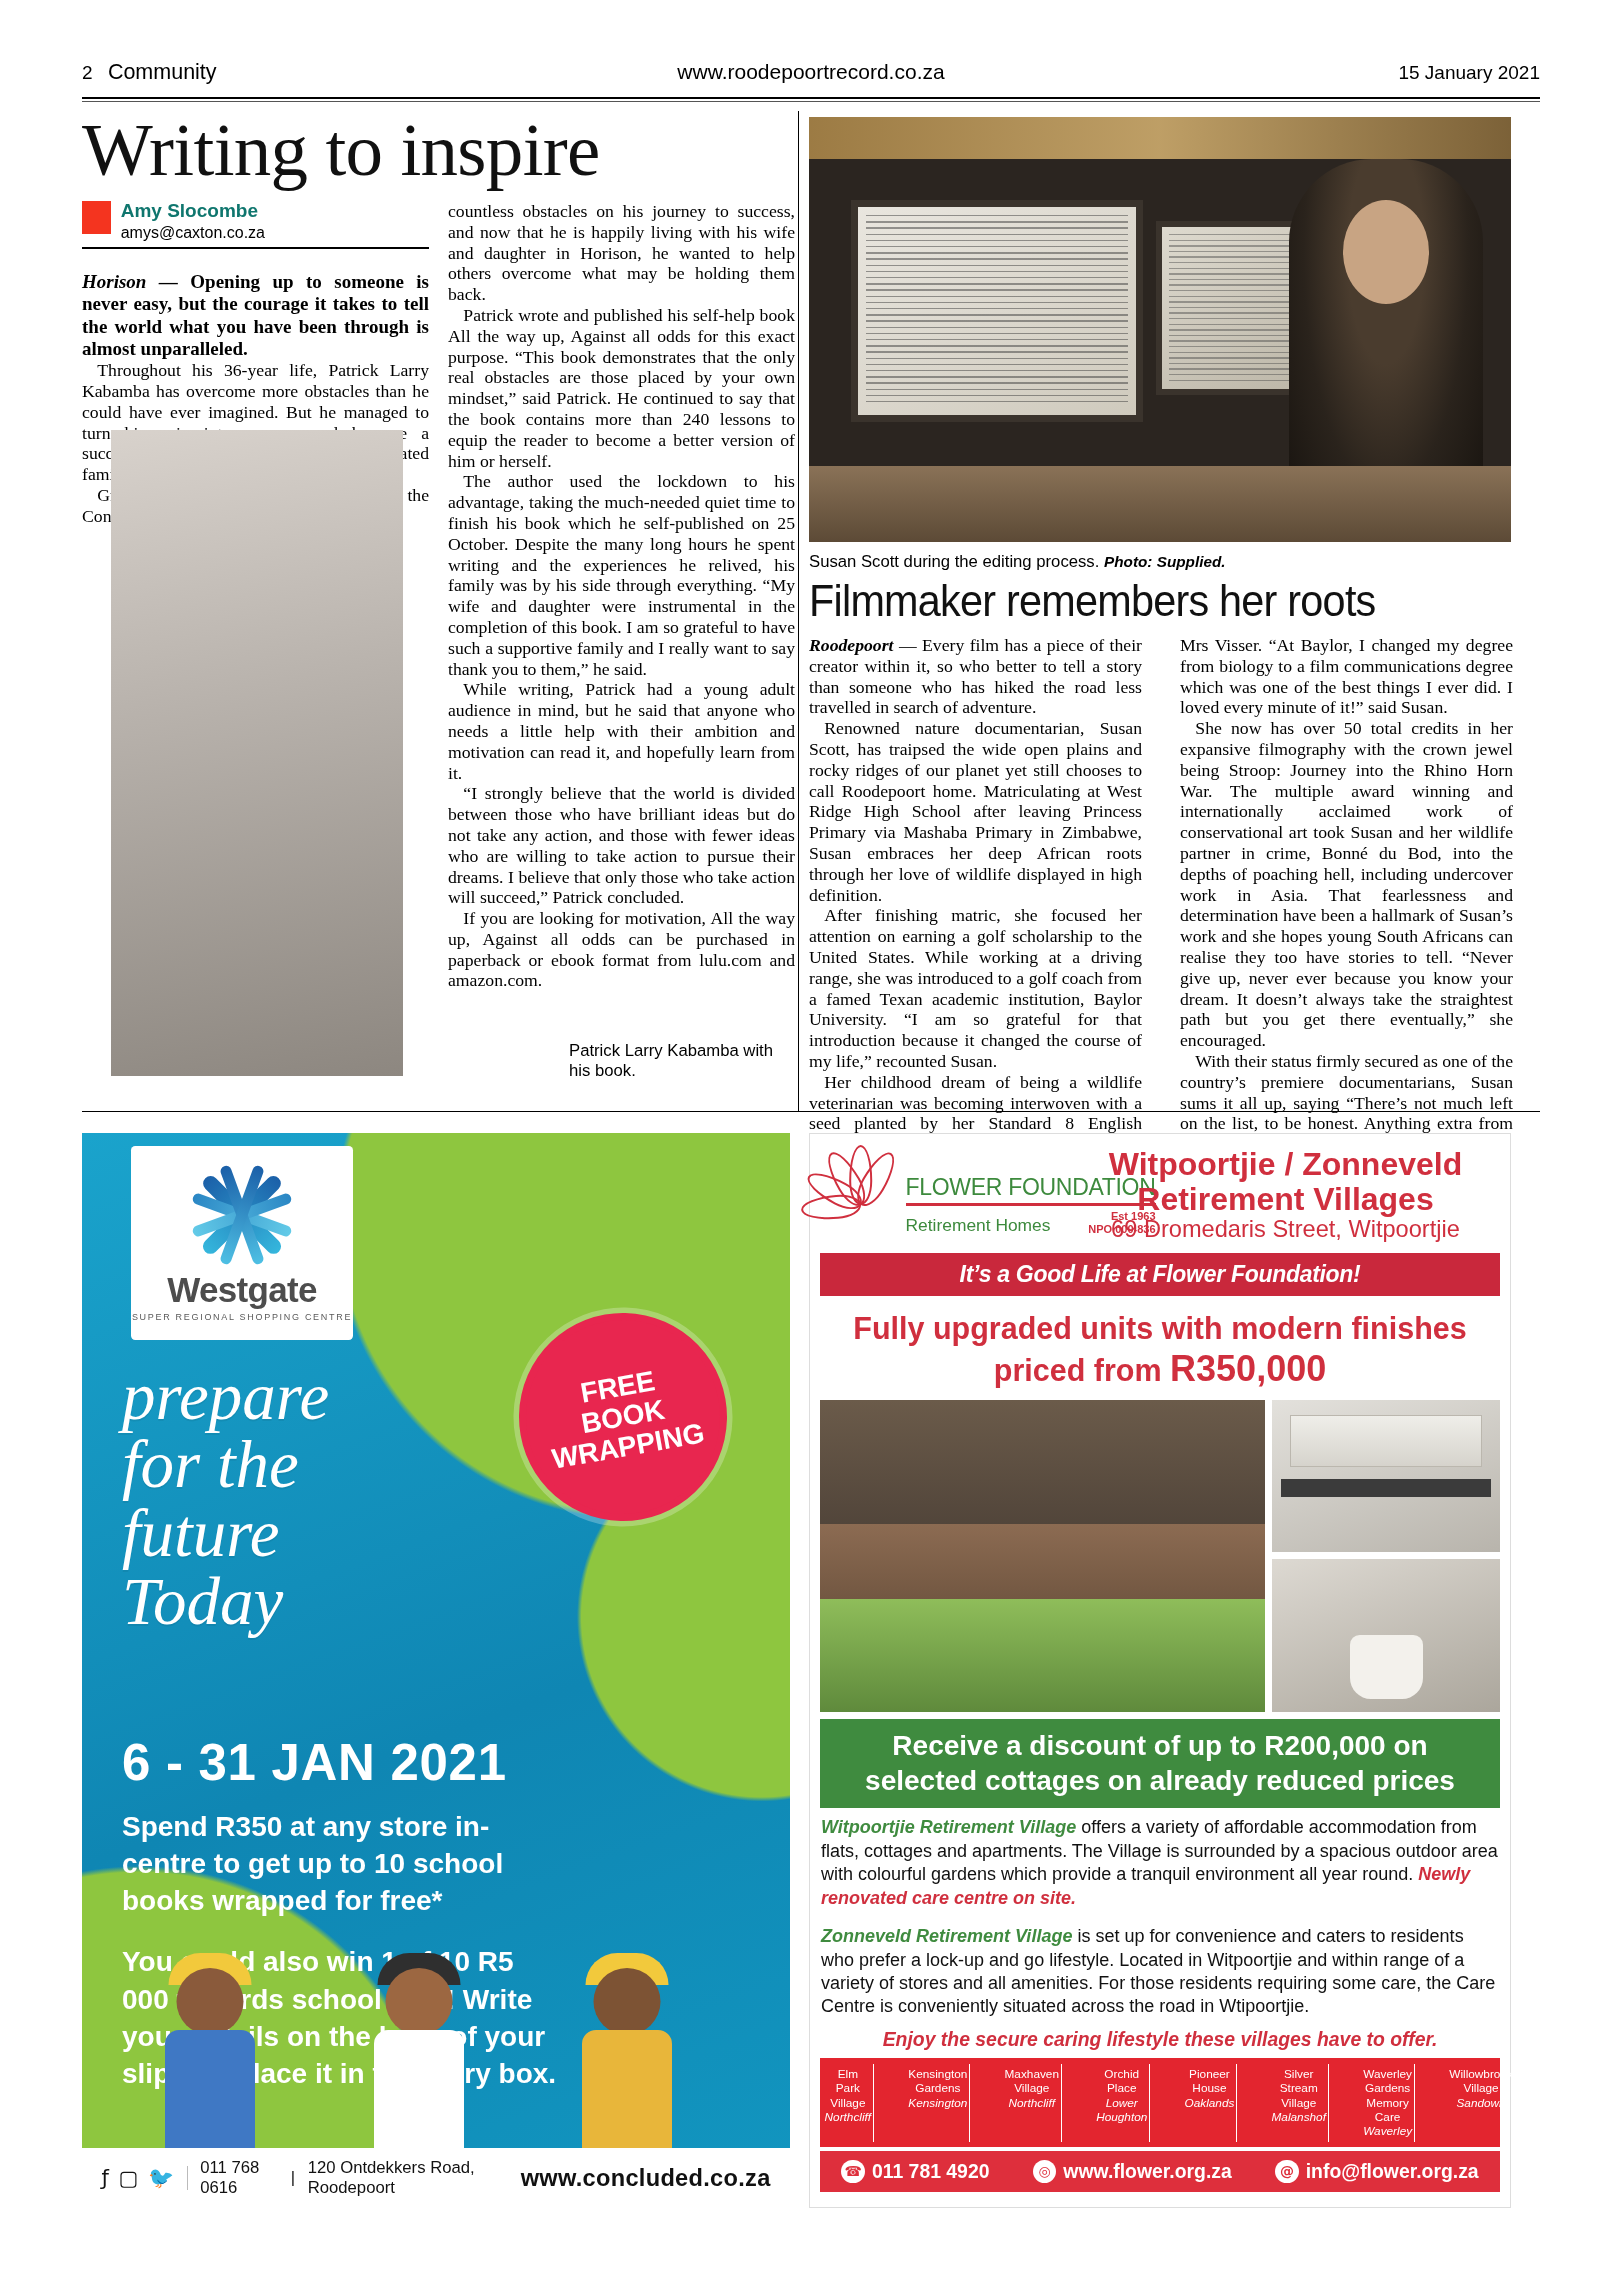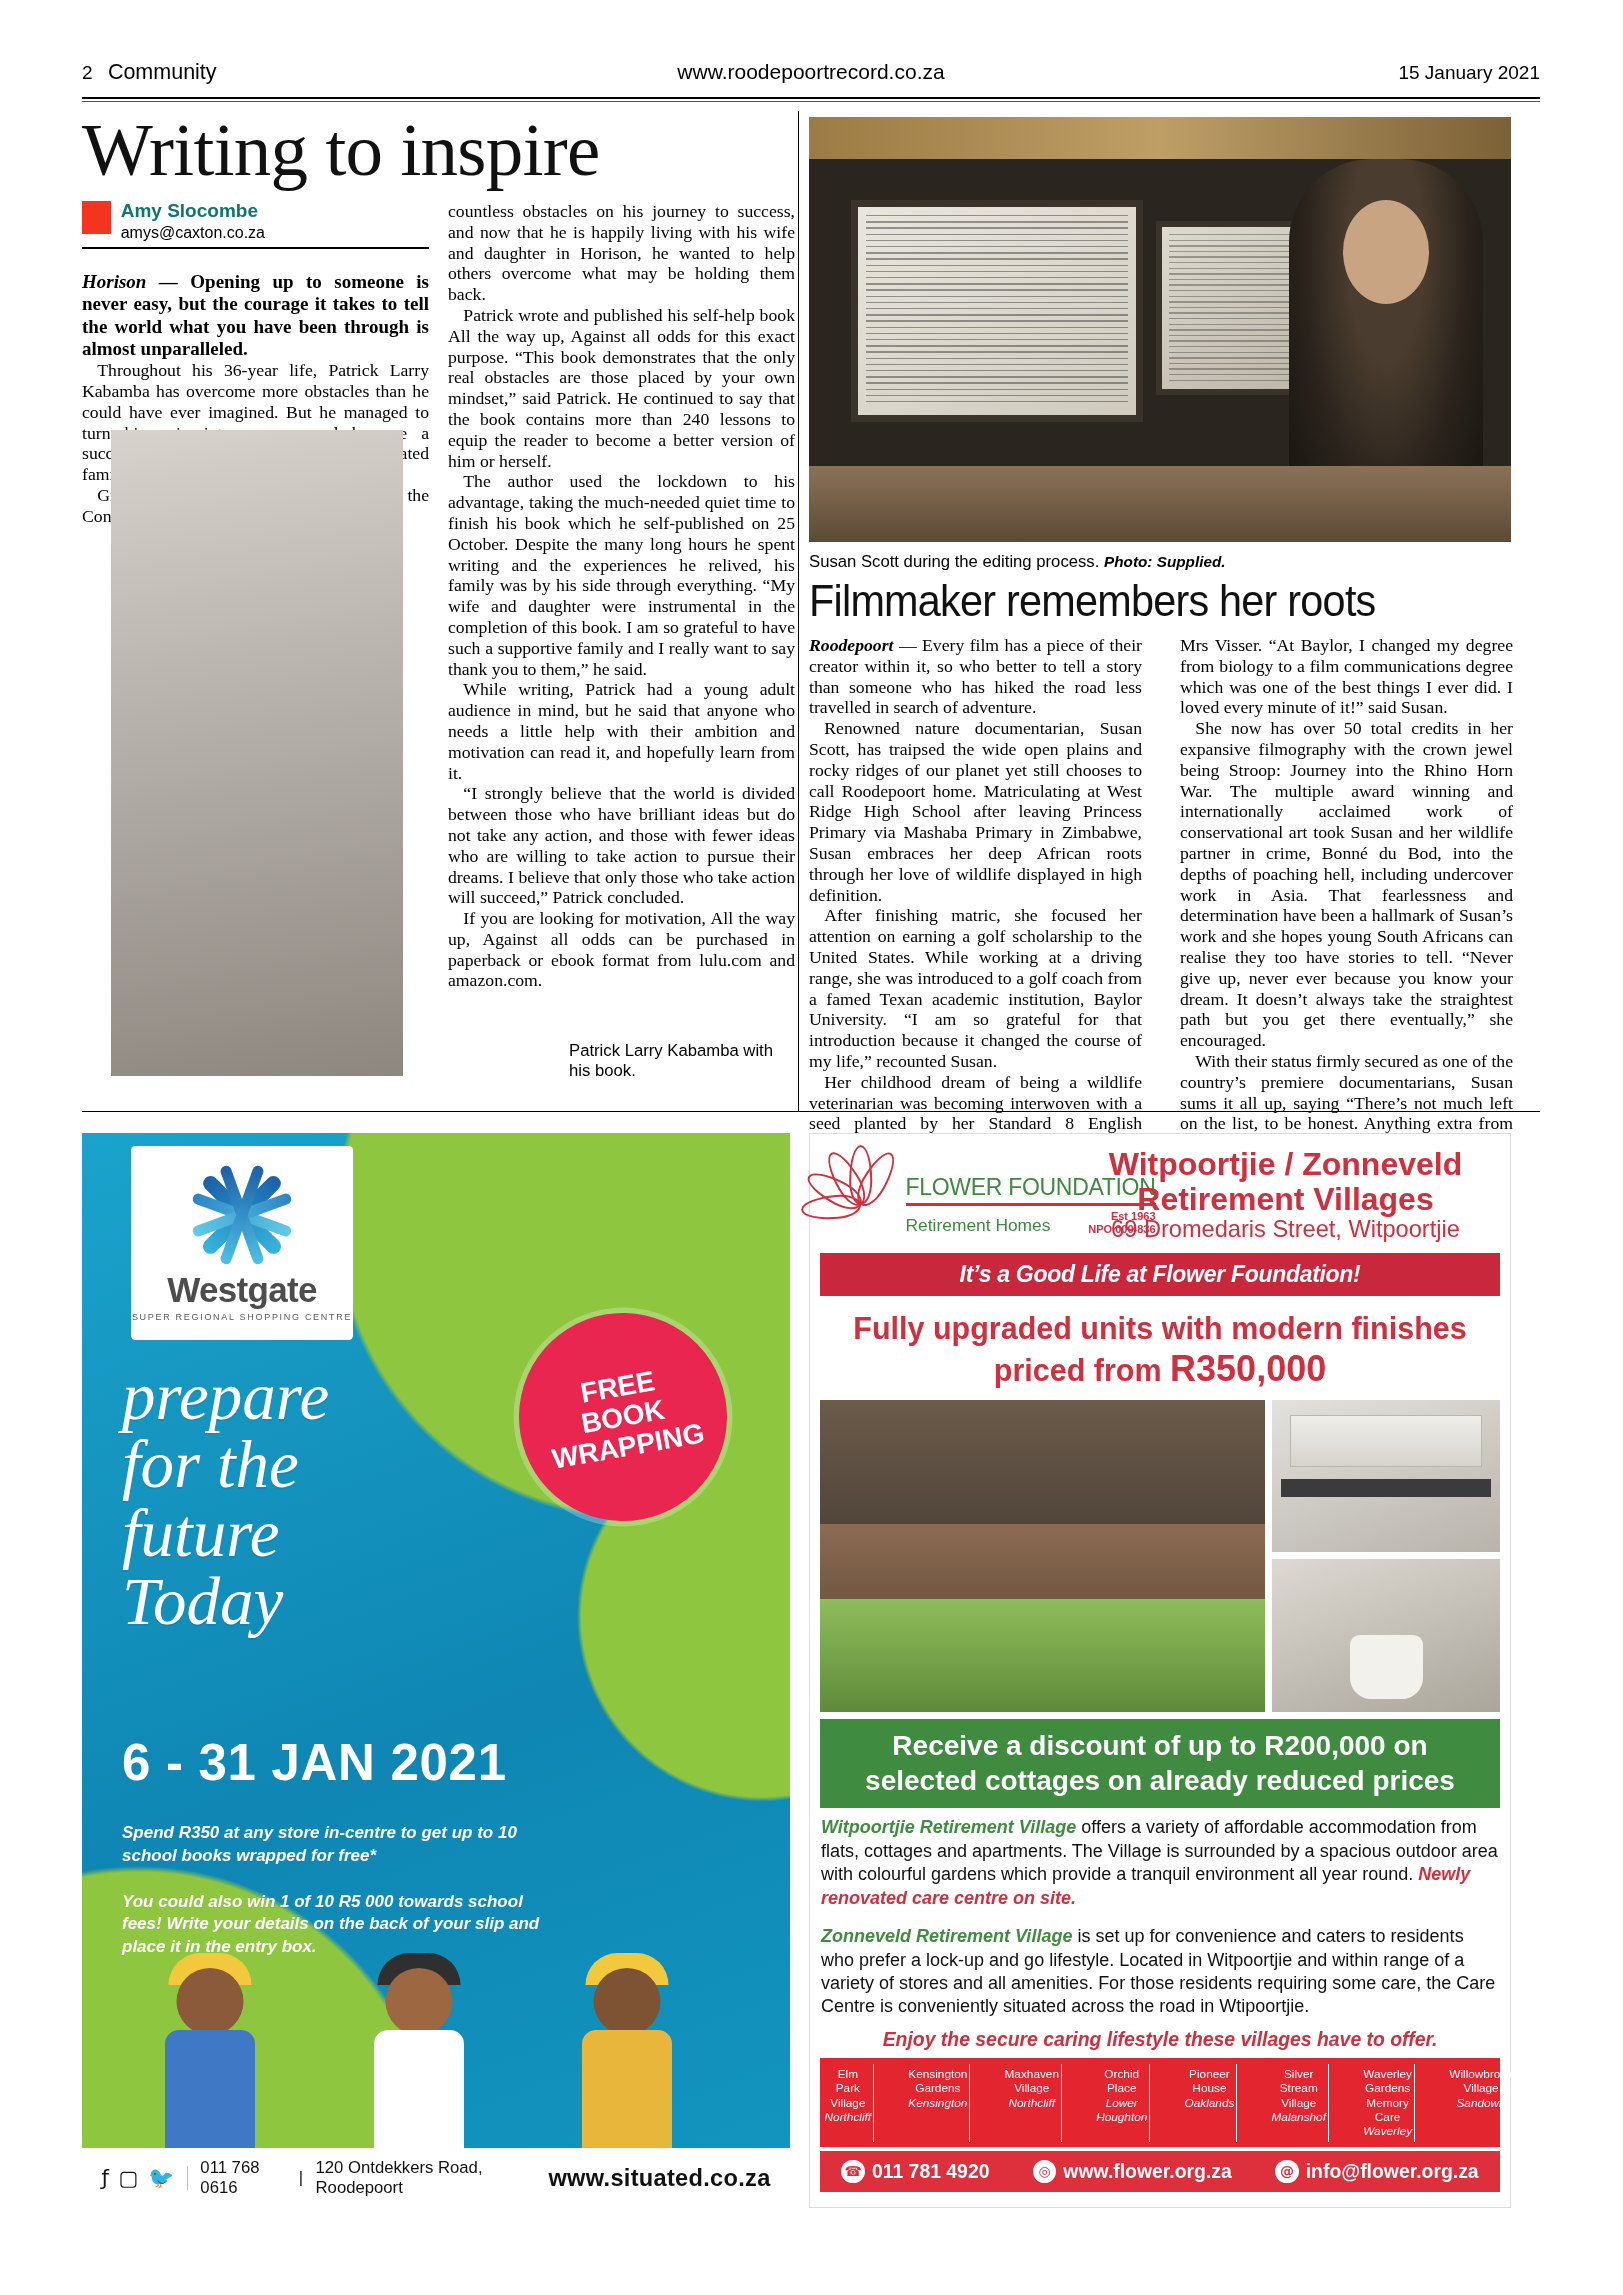--- a/index.html
+++ b/index.html
@@ -171,23 +171,23 @@
     font-size:28px; line-height:1.08; transform:rotate(-10deg);
     box-shadow:0 0 0 7px #e8264f, 0 0 0 12.5px rgba(255,255,255,.25);
   }
 
   .west-date {
     position:absolute; left:40px; top:600px;
     color:#fff; font-family:"Liberation Sans", sans-serif; font-weight:bold;
     font-size:51px; letter-spacing:0.7px;
   }
   .west-body {
-    position:absolute; left:40px; top:689px; width:444px;
+    position:absolute; left:40px; top:675px; width:444px;
     color:#fff; font-family:"Liberation Sans", sans-serif; font-weight:bold;
-    font-size:17px; line-height:1.33;font-style:italic;
+    font-size:28px; line-height:1.33;
   }
   .west-body p { margin-bottom:23.6px; }
 
   .west-foot {
     position:absolute; left:0; bottom:0; width:100%; height:60px;
     background:#fff; display:flex; align-items:center; padding:0 19.4px; gap:12.5px;
   }
   .west-social { display:flex; gap:9.7px; font-size:21px; color:#111;
     font-family:"DejaVu Sans", sans-serif; }
   .west-divider { width:1.4px; height:23.6px; background:#bbb; }
@@ -448,21 +448,21 @@
     <div class="west-foot">
       <div class="west-social">
         <span>ƒ</span>
         <span>▢</span>
         <span>🐦</span>
       </div>
       <div class="west-divider"></div>
       <div class="west-contact">011 768 0616</div>
       <div class="west-contact">|</div>
       <div class="west-contact">120 Ontdekkers Road, Roodepoort</div>
-      <div class="west-web">www.situated.co.za</div>
+      <div class="west-web">www.concluded.co.za</div>
     </div>
   </div>
 
   <div class="ad-flower">
 
     <div class="ff-top">
       <div class="ff-logo">
         <div class="ff-petals">
           <i style="transform:translate(-50%,-100%) rotate(0deg);"></i>
           <i style="transform:translate(-50%,-100%) rotate(-30deg);"></i>

